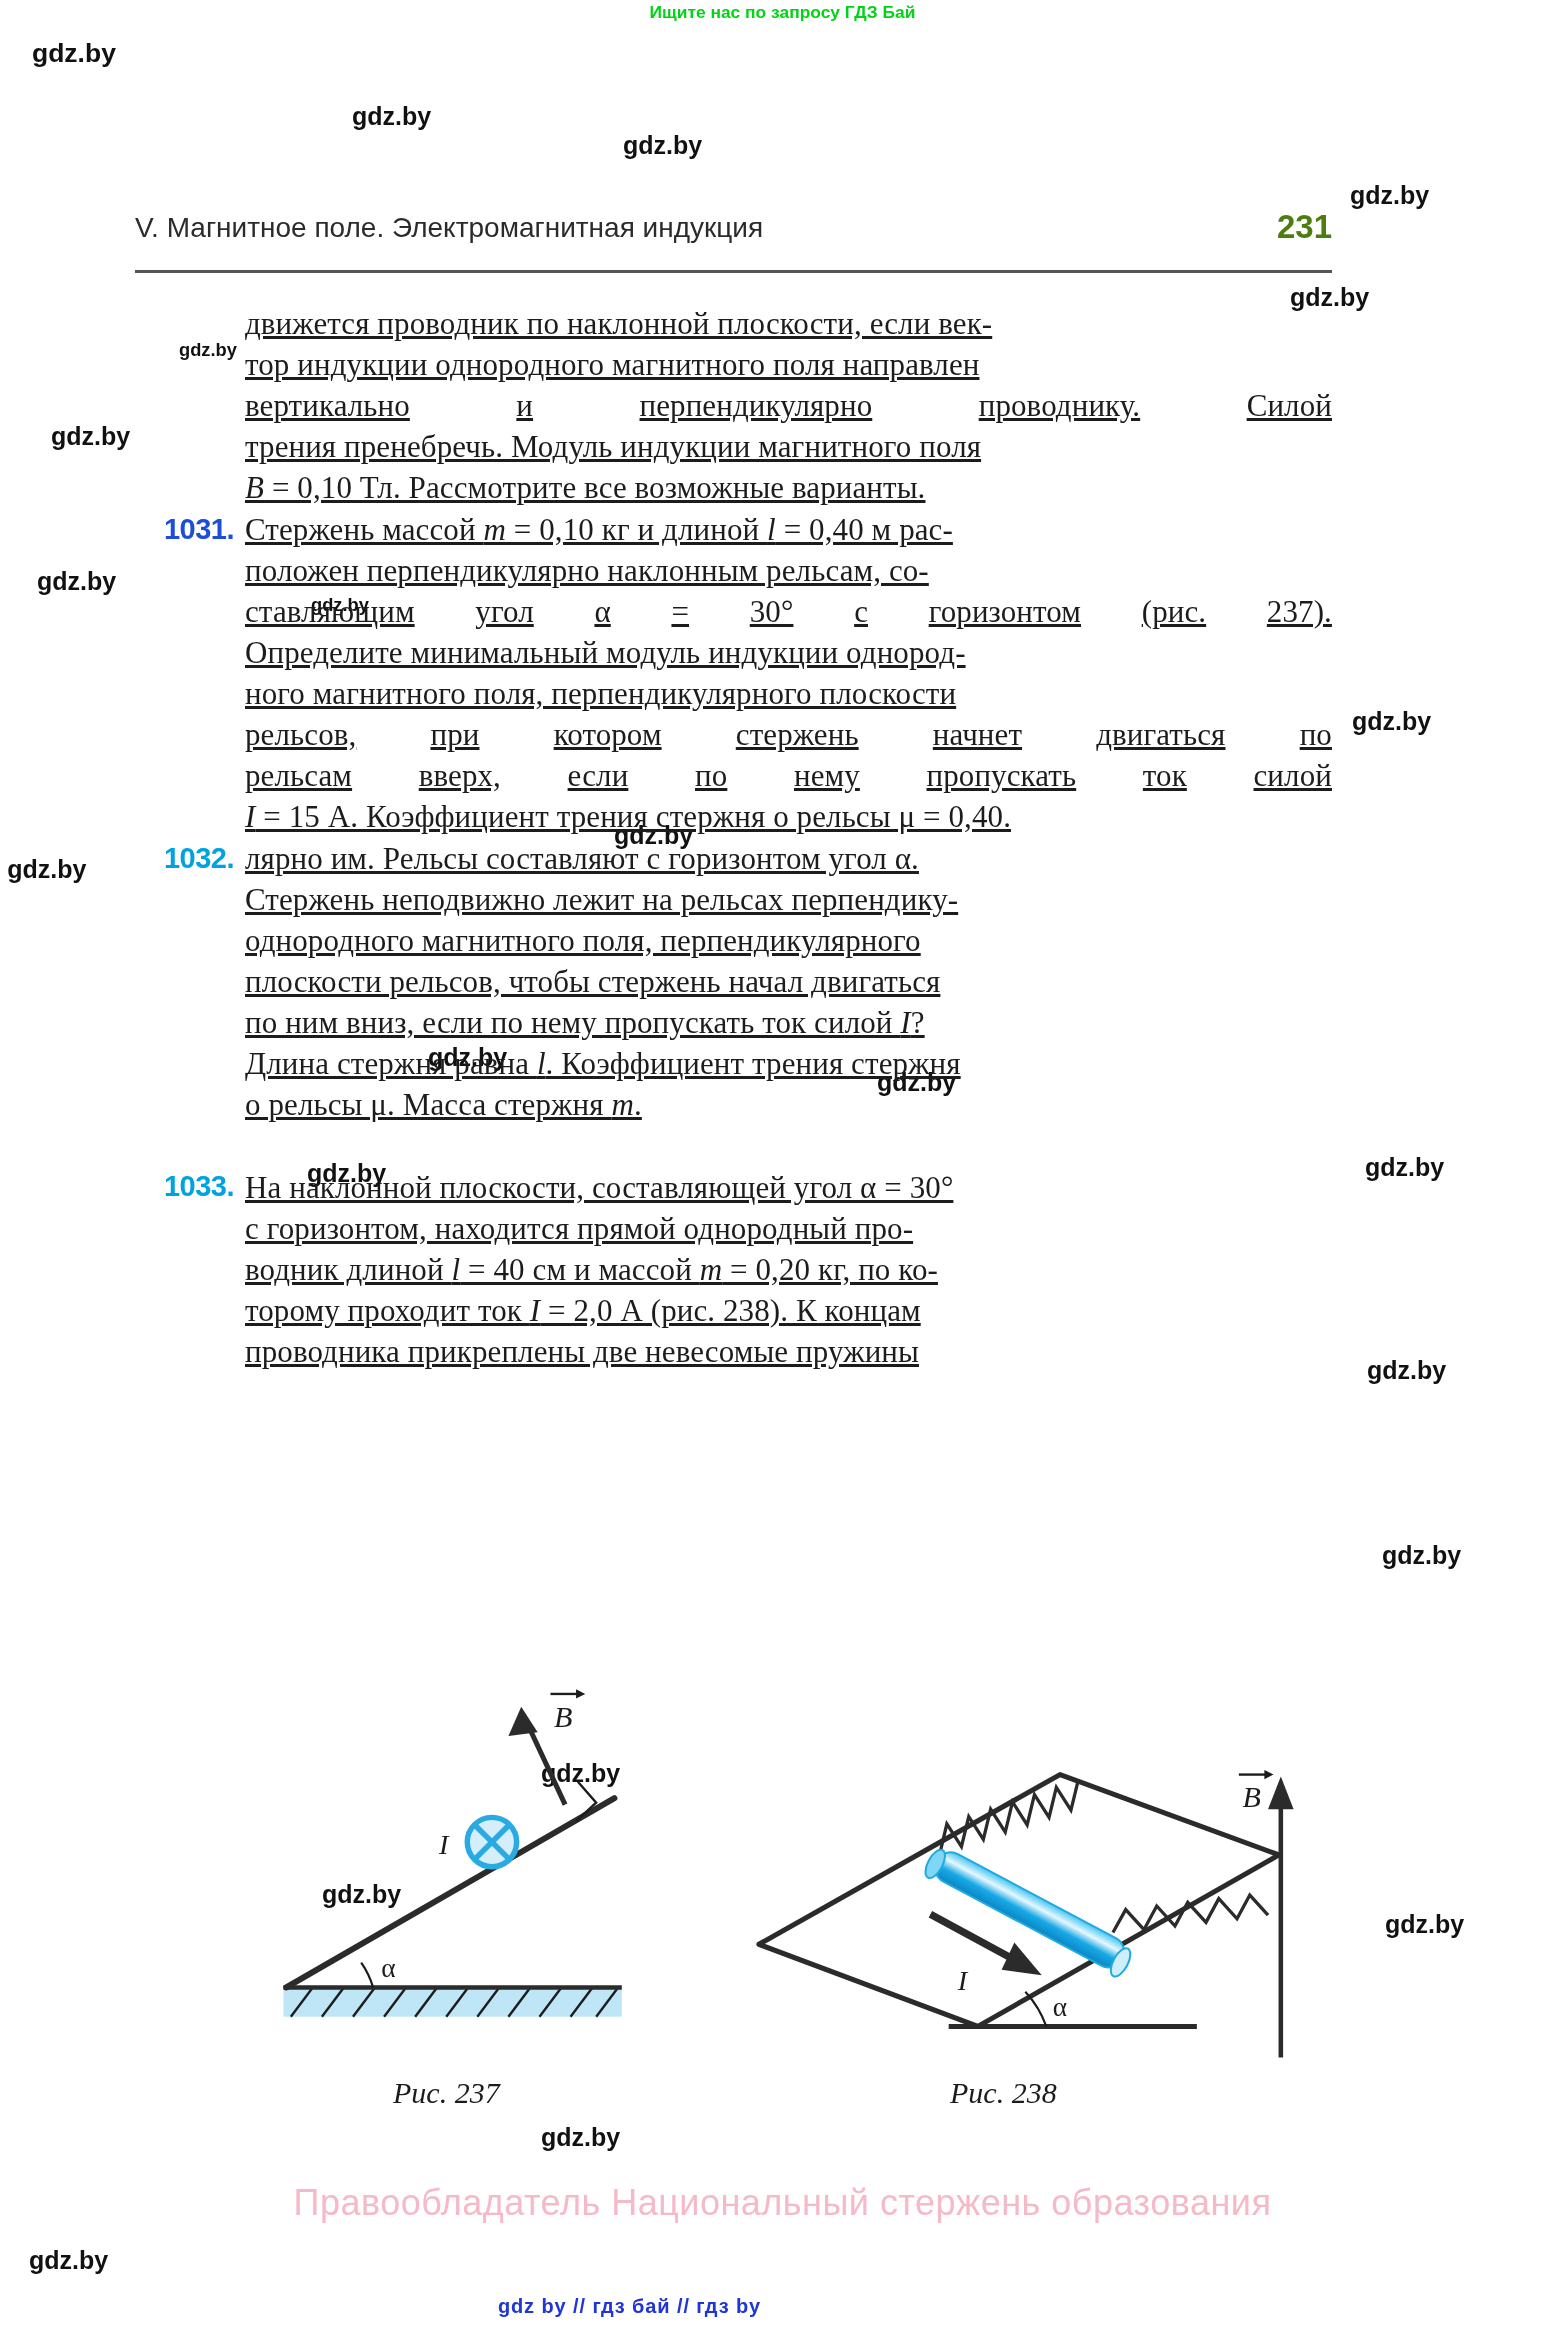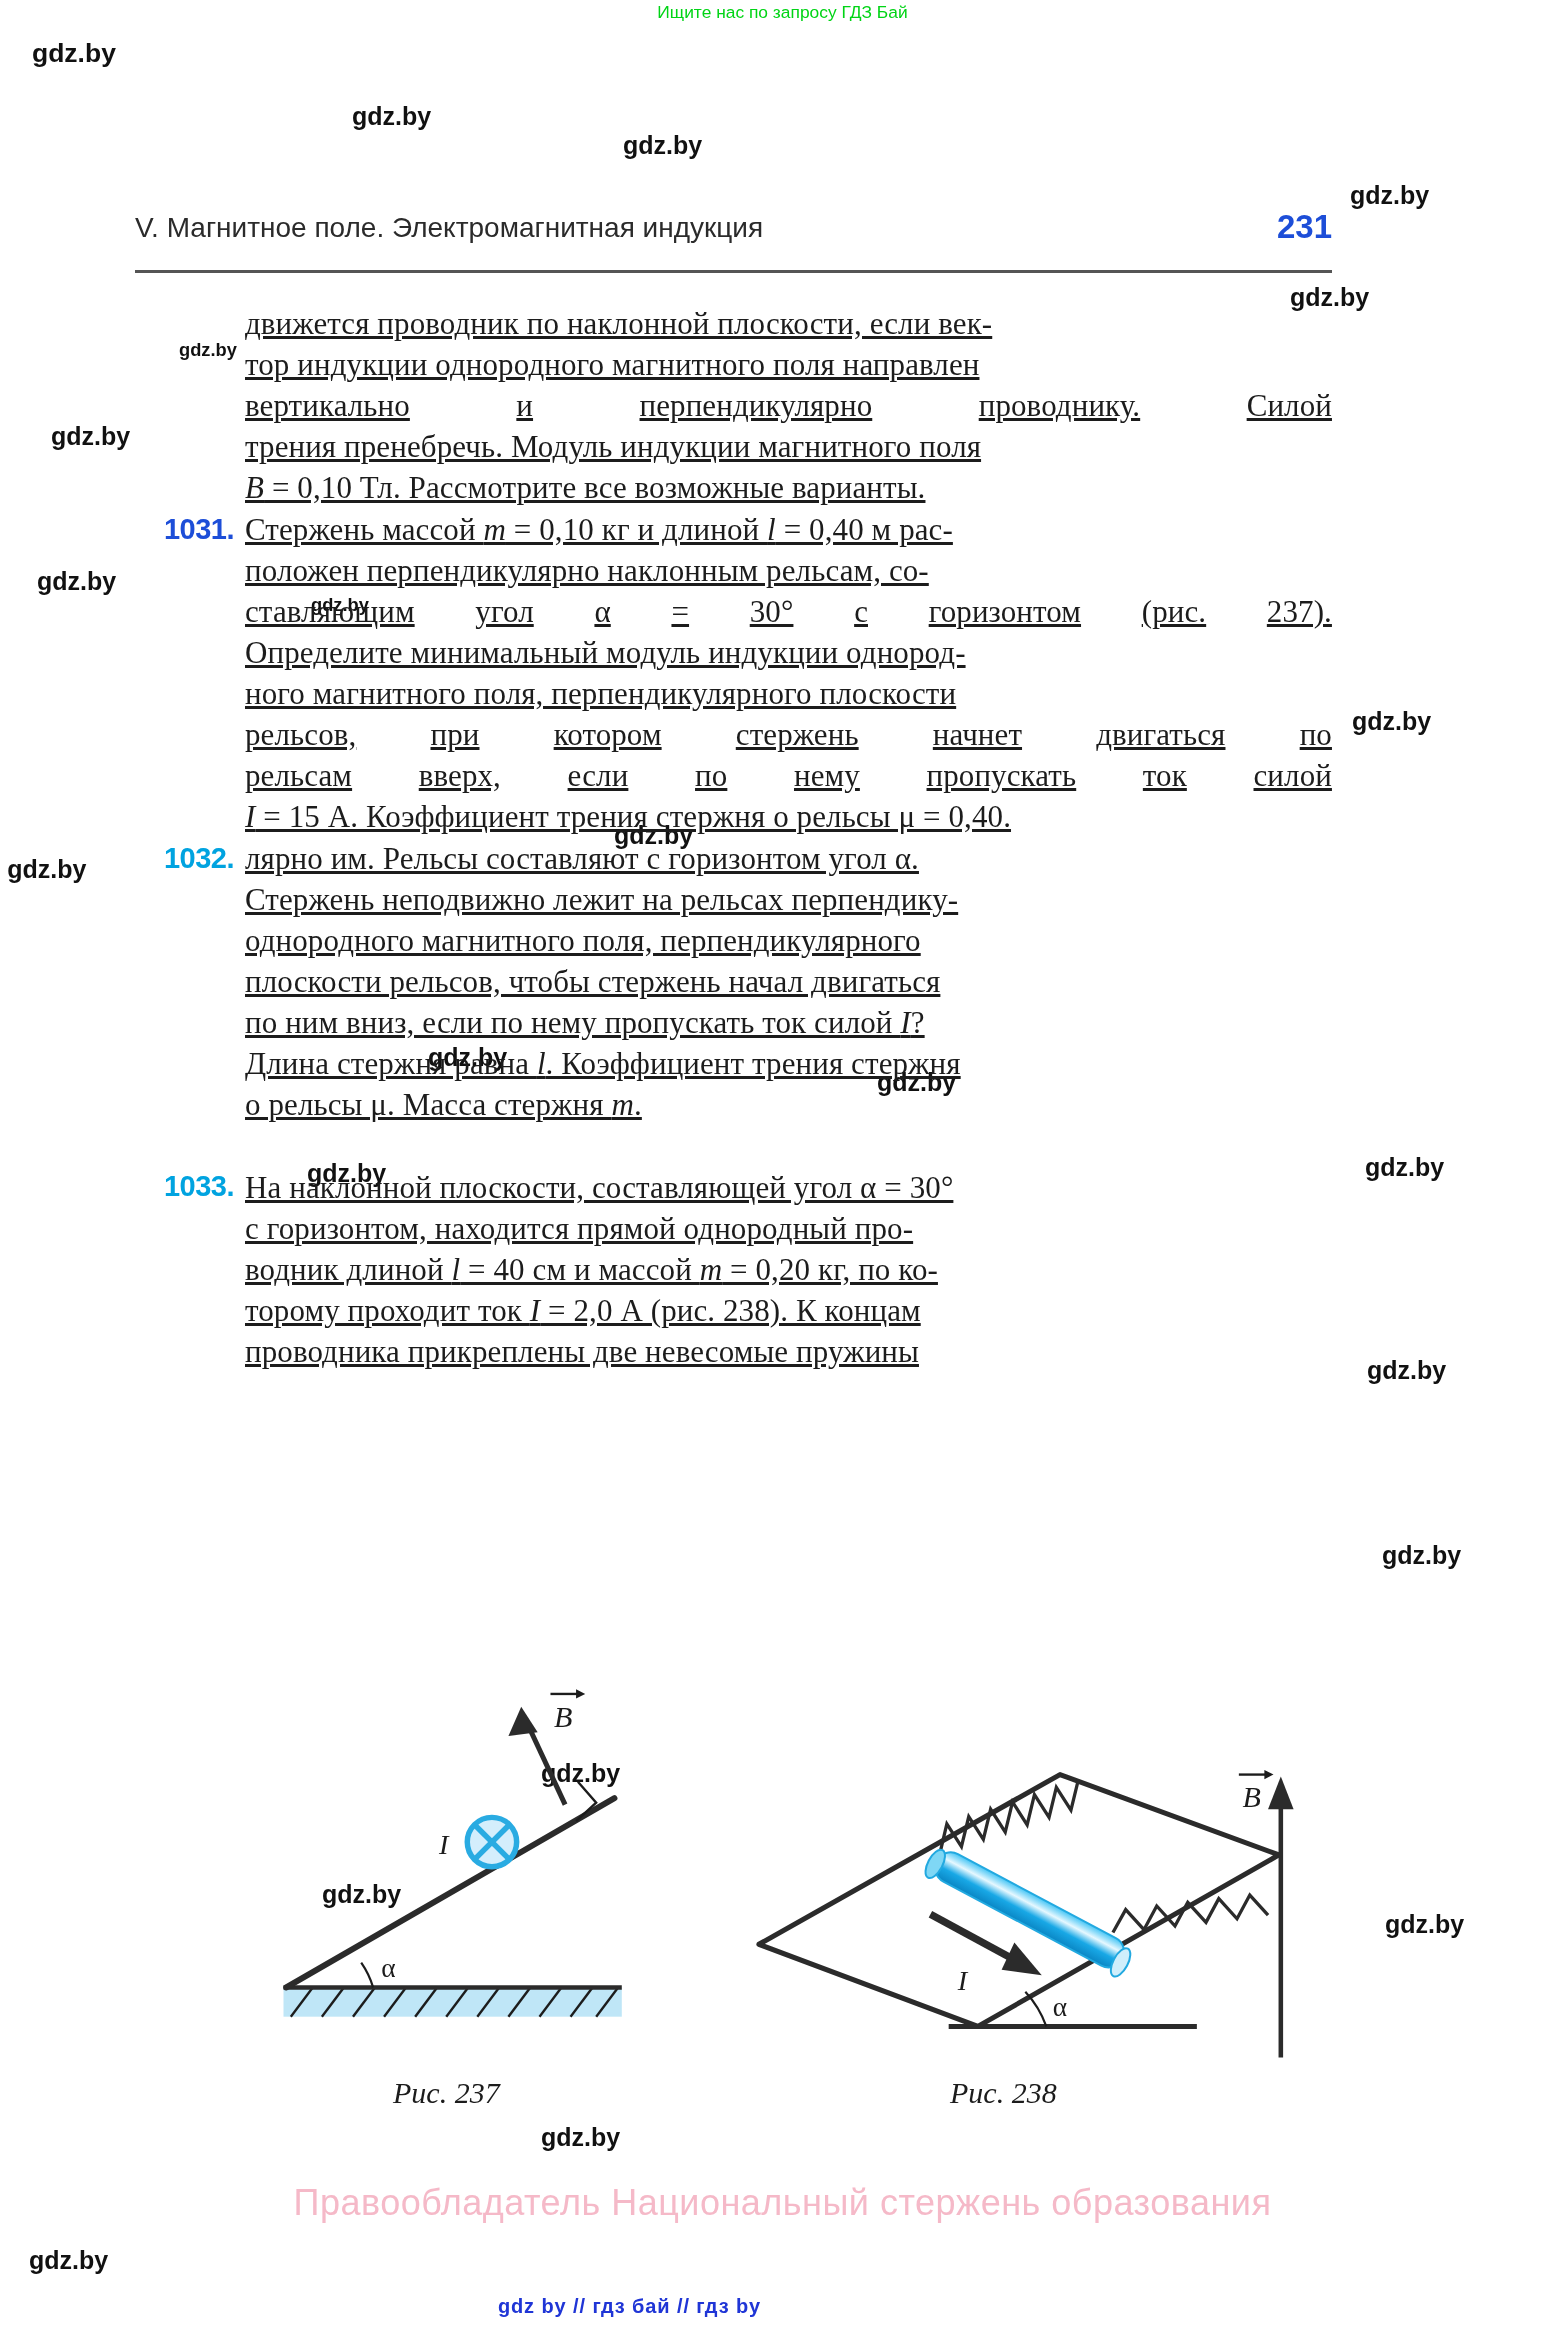--- a/index.html
+++ b/index.html
@@ -20,21 +20,21 @@
 
   
   .promo-bar {
     position: absolute;
     top: 1.8px;
     left: 0;
     width: 1565px;
     text-align: center;
     font-family: "Liberation Sans", sans-serif;
     font-size: 17.4px;
-    font-weight: normal;
+    font-weight: bold;
     color: #00d415;
     letter-spacing: 0px;
   }
 
   
   .wm {
     position: absolute;
     font-family: "Liberation Sans", sans-serif;
     font-weight: bold;
     color: #111111;
@@ -60,21 +60,21 @@
     color: #2b2b2b;
     white-space: nowrap;
   }
   .runhead-page {
     position: absolute;
     right: 0;
     top: -3.7px;
     font-family: "Liberation Sans", sans-serif;
     font-size: 33px;
     font-weight: bold;
-    color: #1d4ed8;
+    color: #4d7c0f;
   }
   .runhead-rule {
     position: absolute;
     left: 135px;
     top: 270px;
     width: 1197px;
     height: 2.7px;
     background: #555555;
   }
   .ptext {

